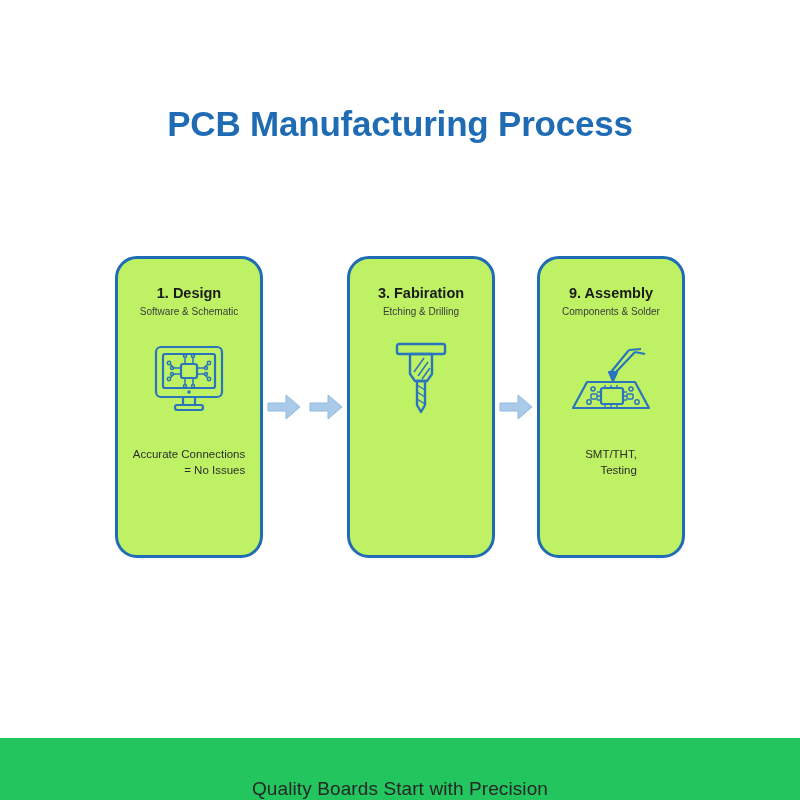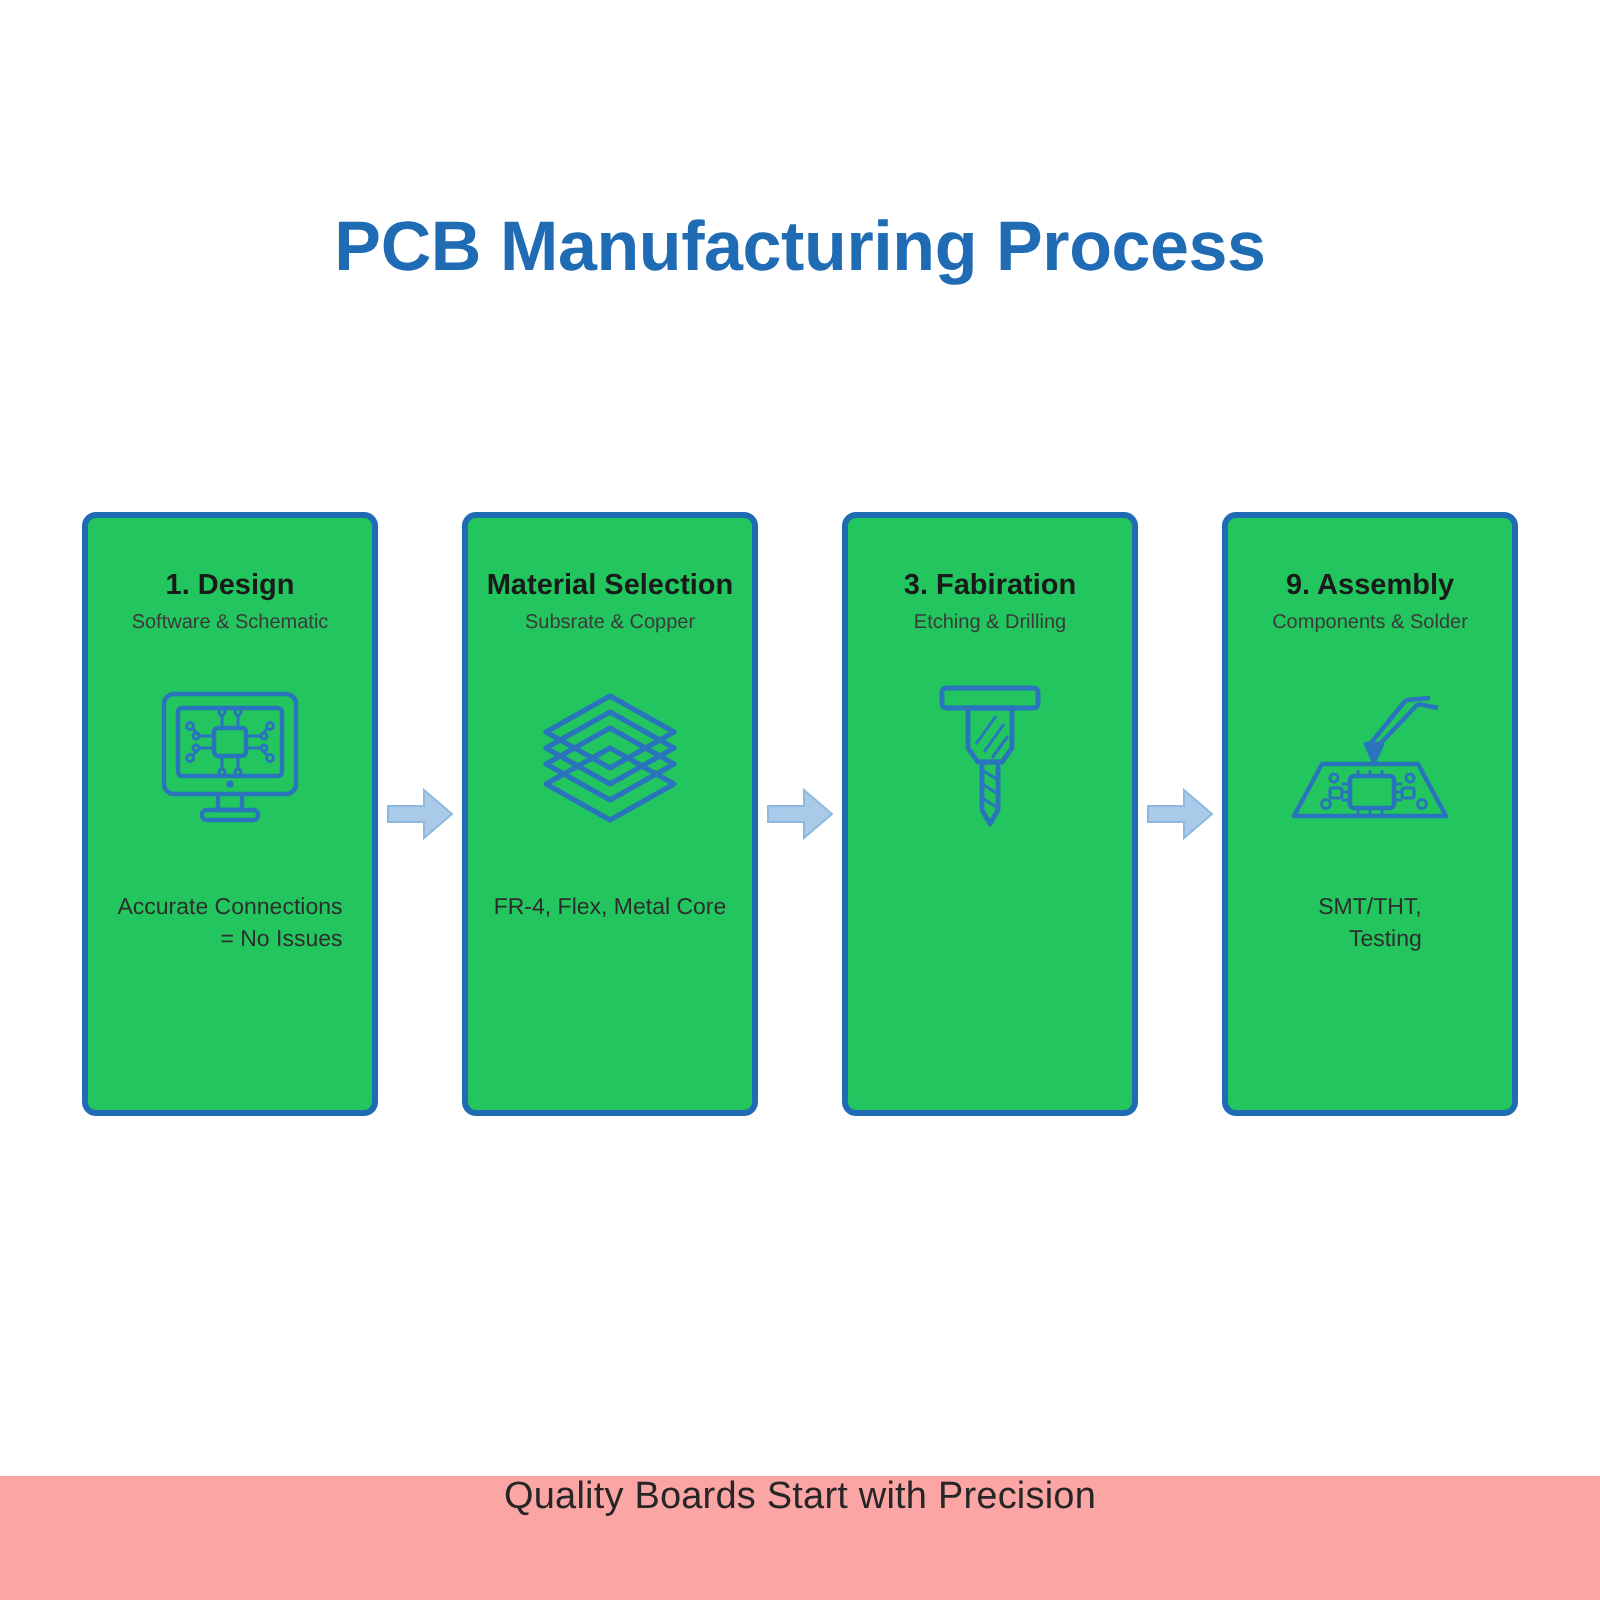--- a/index.html
+++ b/index.html
@@ -47,22 +47,22 @@
     align-items: center;
     justify-content: center;
     padding: 0 40px;
     box-sizing: border-box;
   }
 
   .step-card {
     width: 148px;
     height: 302px;
     border: 3px solid #1f6cb5;
-    border-radius: 7px;
-    background: #22c55e;
+    border-radius: 22px;
+    background: #bef264;
     box-sizing: border-box;
     display: flex;
     flex-direction: column;
     align-items: center;
     padding: 26px 8px 10px 8px;
     position: relative;
   }
 
   .step-title {
     font-size: 14.5px;
@@ -104,23 +104,23 @@
     flex: 0 0 42px;
     display: flex;
     align-items: center;
     justify-content: center;
   }
 
   
   .spacer { flex: 1 1 auto; }
   .footer-band {
     height: 62px;
-    background: #fca5a5;
-    display: flex;
-    align-items: flex-start;
+    background: #22c55e;
+    display: flex;
+    align-items: flex-end;
     justify-content: center;
   }
   .footer-text {
     font-size: 19px;
     color: #262626;
     letter-spacing: 0.1px;
     white-space: nowrap;
   }
 </style>
 </head>
@@ -166,33 +166,20 @@
       <div class="step-note">Accurate Connections
 = No Issues</div>
     </div>
 
     <div class="arrow">
       <svg width="34" height="26" viewBox="0 0 34 26">
         <path d="M1 9 H19 V1 L33 13 L19 25 V17 H1 Z" fill="#a9cae8" stroke="#8fb9dd" stroke-width="1"></path>
       </svg>
     </div>
 
-    <div class="step-card">
-      <div class="step-title">Material Selection</div>
-      <div class="step-subtitle">Subsrate &amp; Copper</div>
-      <div class="step-icon">
-        <svg width="74" height="72" viewBox="0 0 74 72" fill="none" stroke="#2a74bd" stroke-width="2.6" stroke-linejoin="round">
-          <path d="M37 4 L69 22 L37 40 L5 22 Z"></path>
-          <path d="M37 20 L69 38 L37 56 L5 38 Z"></path>
-          <path d="M37 30 L69 48 L37 66 L5 48 Z"></path>
-          <path d="M37 12 L69 30 L37 48 L5 30 Z"></path>
-        </svg>
-      </div>
-      <div class="step-note">FR-4, Flex, Metal Core</div>
-    </div>
 
     <div class="arrow">
       <svg width="34" height="26" viewBox="0 0 34 26">
         <path d="M1 9 H19 V1 L33 13 L19 25 V17 H1 Z" fill="#a9cae8" stroke="#8fb9dd" stroke-width="1"></path>
       </svg>
     </div>
 
     <div class="step-card">
       <div class="step-title">3. Fabiration</div>
       <div class="step-subtitle">Etching &amp; Drilling</div>

